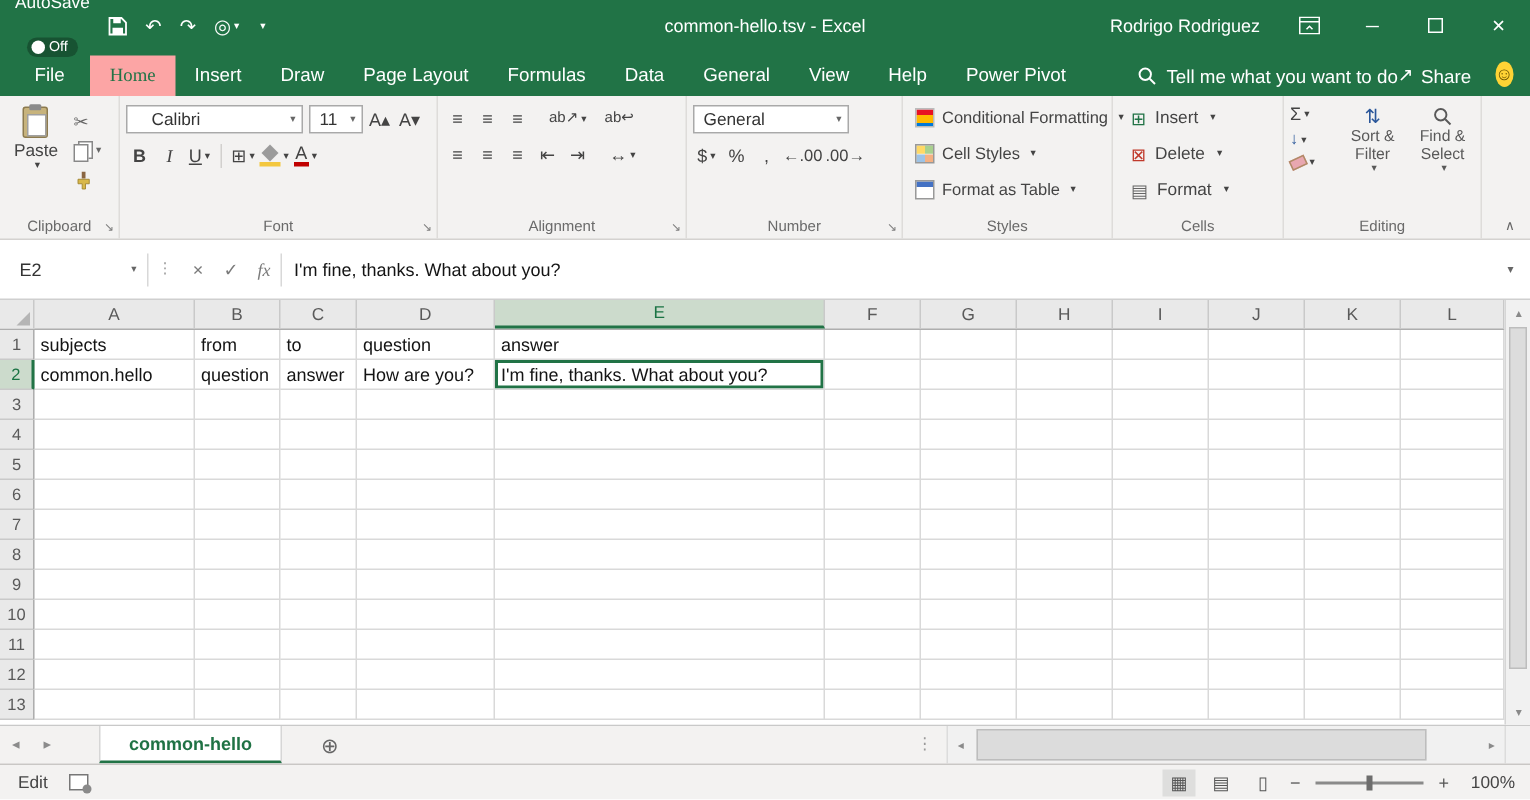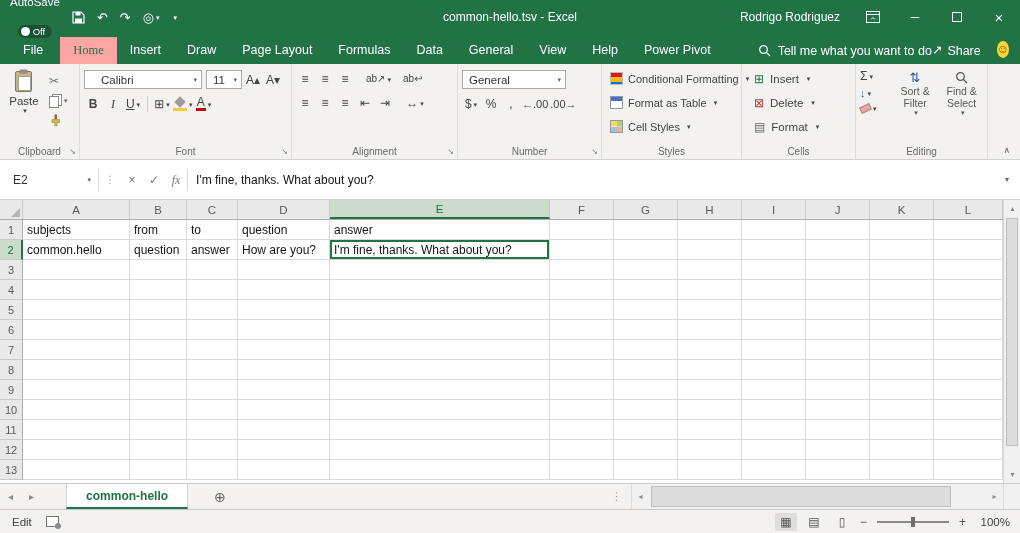--- a/index.html
+++ b/index.html
@@ -348,27 +348,27 @@
       <span class="launcher glyph">↘</span>
     </div>
 
     <div class="group g-styles">
       <div class="sbtn">
           <span class="icn-cf"></span>
           <span>Conditional Formatting</span>
           <span class="caret glyph">▾</span>
         </div>
       <div class="sbtn">
+          <span class="icn-cs"></span>
+          <span>Cell Styles</span>
+          <span class="caret glyph">▾</span>
+        </div>
+      <div class="sbtn">
           <span class="icn-fat"></span>
           <span>Format as Table</span>
-          <span class="caret glyph">▾</span>
-        </div>
-      <div class="sbtn">
-          <span class="icn-cs"></span>
-          <span>Cell Styles</span>
           <span class="caret glyph">▾</span>
         </div>
       <span class="glabel">Styles</span>
     </div>
 
     <div class="group g-cells">
       <div class="cbtn">
           <span class="icn-ins glyph">⊞</span>
           <span>Insert</span>
           <span class="caret glyph">▾</span>

